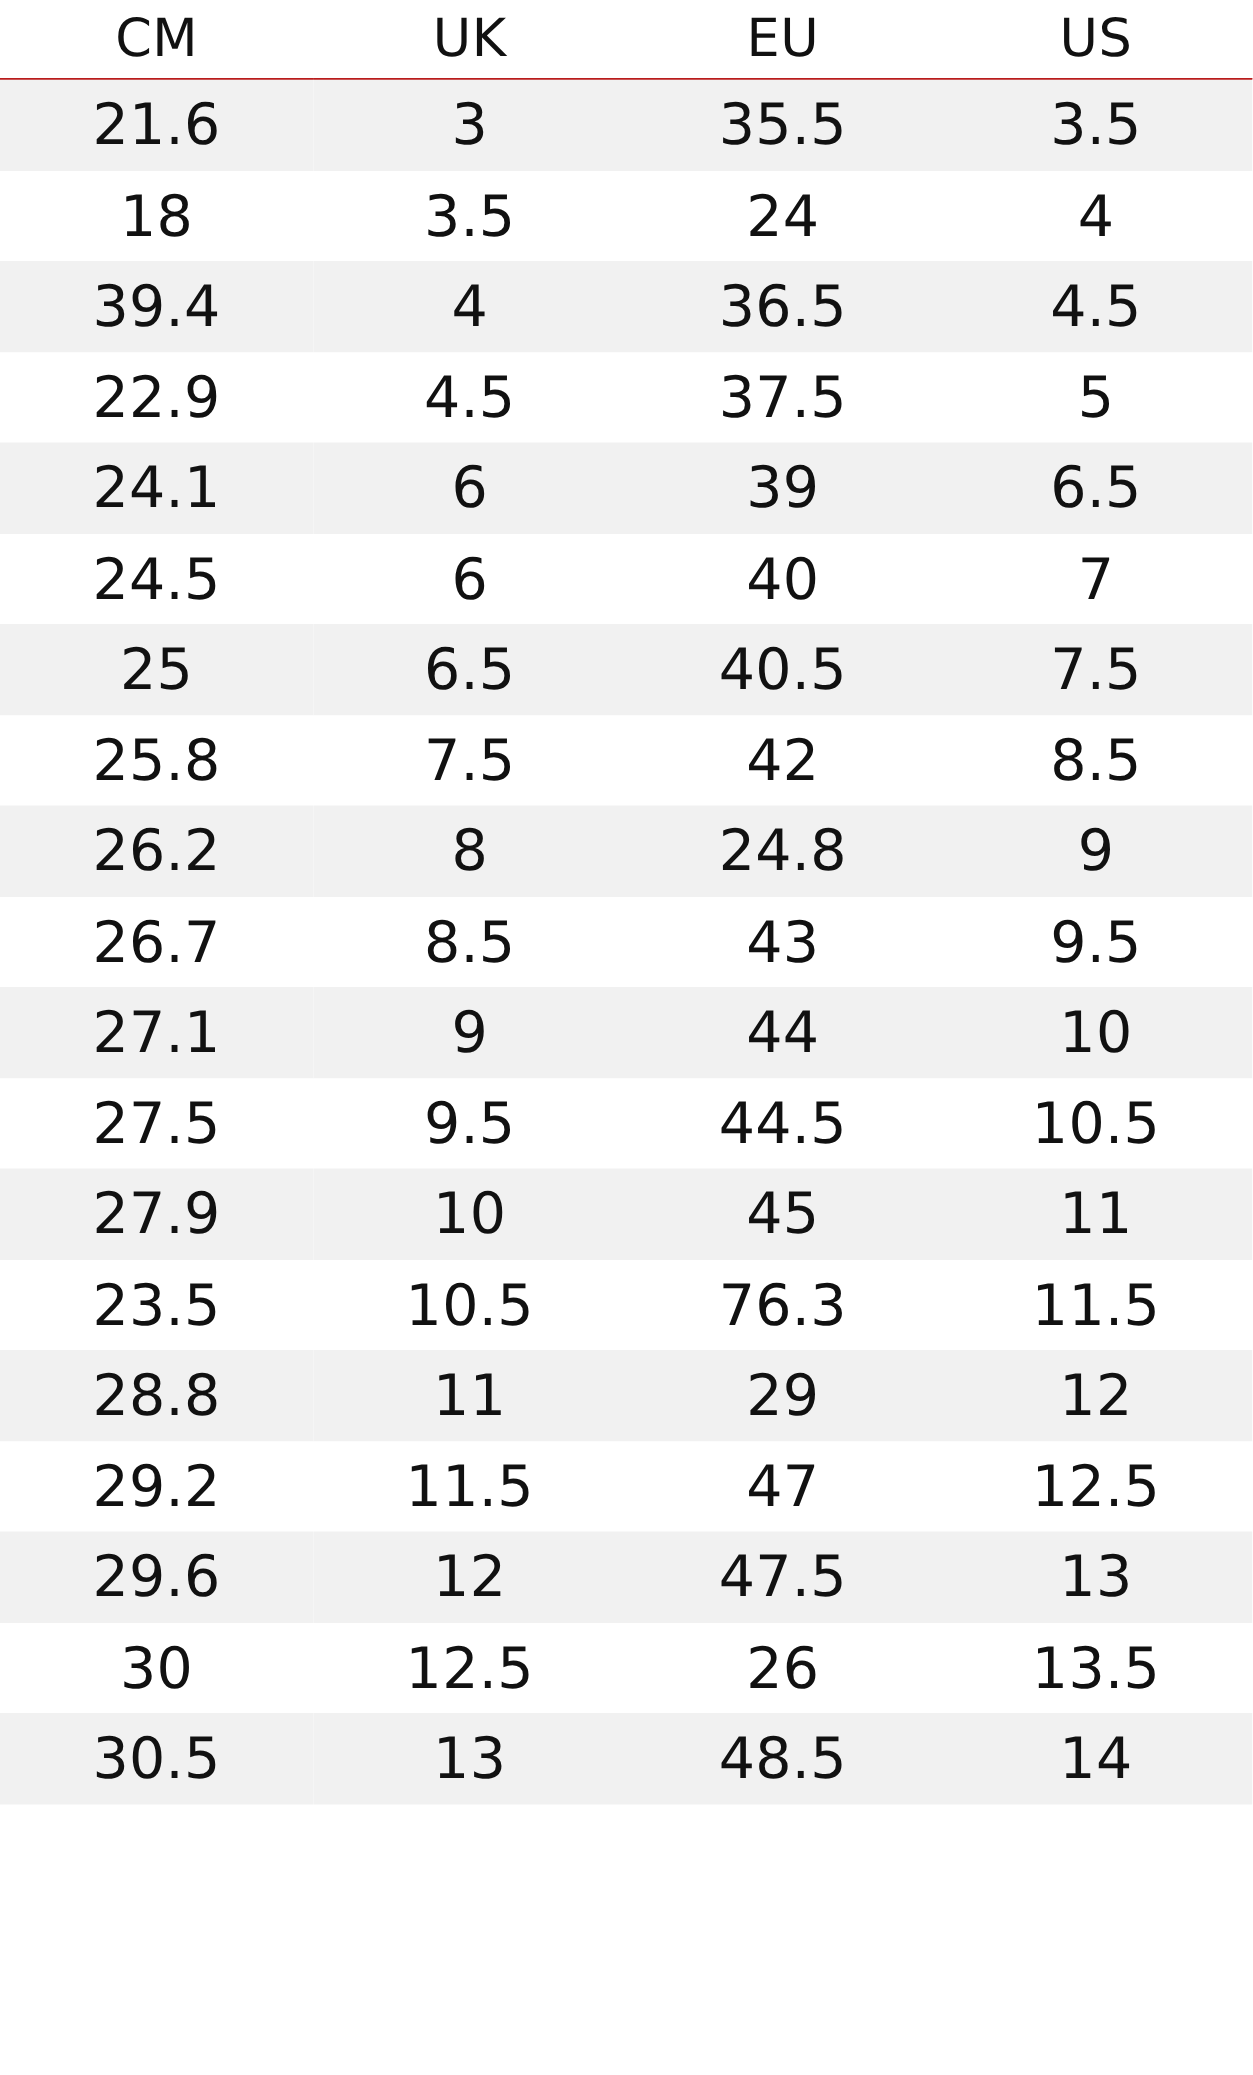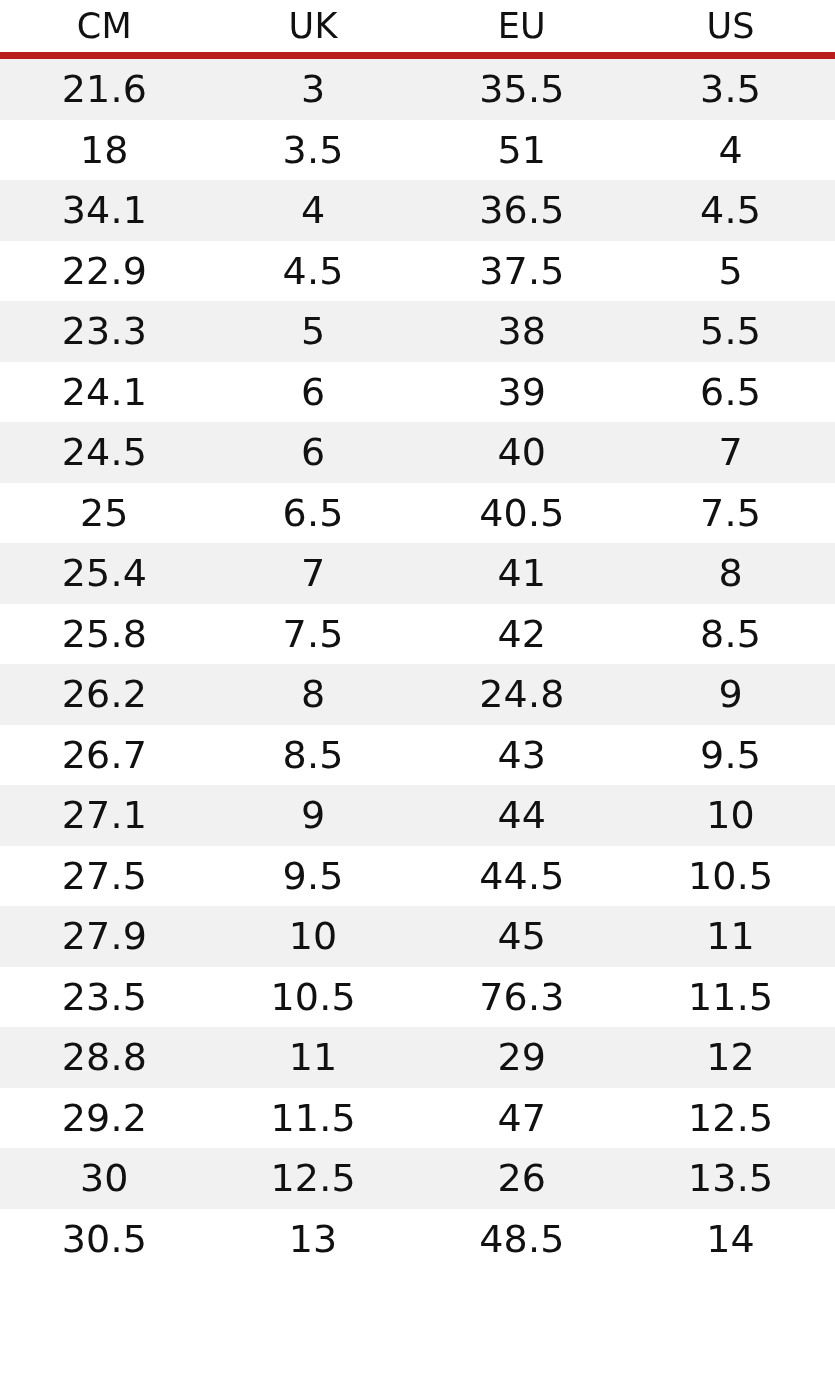--- a/index.html
+++ b/index.html
@@ -31,21 +31,21 @@
     padding: 0;
     text-align: center;
     color: #111111;
     background: #ffffff;
     border: none;
     vertical-align: middle;
     letter-spacing: 0.3px;
   }
 
   .size-table thead tr {
-    border-bottom: 7px solid #b91c1c;
+    border-bottom: 1px solid #b91c1c;
   }
 
   .size-table tbody td {
     font-weight: 400;
     font-size: 38px;
     line-height: 60px;
     height: 60.5px;
     padding: 0;
     text-align: center;
     color: #111111;
@@ -78,64 +78,52 @@
   <tbody id="table-body">
       <tr>
         <td>21.6</td>
         <td>3</td>
         <td>35.5</td>
         <td>3.5</td>
       </tr>
       <tr>
         <td>18</td>
         <td>3.5</td>
-        <td>51</td>
+        <td>24</td>
         <td>4</td>
       </tr>
       <tr>
-        <td>34.1</td>
+        <td>39.4</td>
         <td>4</td>
         <td>36.5</td>
         <td>4.5</td>
       </tr>
       <tr>
         <td>22.9</td>
         <td>4.5</td>
         <td>37.5</td>
         <td>5</td>
-      </tr>
-      <tr>
-        <td>23.3</td>
-        <td>5</td>
-        <td>38</td>
-        <td>5.5</td>
       </tr>
       <tr>
         <td>24.1</td>
         <td>6</td>
         <td>39</td>
         <td>6.5</td>
       </tr>
       <tr>
         <td>24.5</td>
         <td>6</td>
         <td>40</td>
         <td>7</td>
       </tr>
       <tr>
         <td>25</td>
         <td>6.5</td>
         <td>40.5</td>
         <td>7.5</td>
-      </tr>
-      <tr>
-        <td>25.4</td>
-        <td>7</td>
-        <td>41</td>
-        <td>8</td>
       </tr>
       <tr>
         <td>25.8</td>
         <td>7.5</td>
         <td>42</td>
         <td>8.5</td>
       </tr>
       <tr>
         <td>26.2</td>
         <td>8</td>
@@ -178,20 +166,26 @@
         <td>29</td>
         <td>12</td>
       </tr>
       <tr>
         <td>29.2</td>
         <td>11.5</td>
         <td>47</td>
         <td>12.5</td>
       </tr>
       <tr>
+        <td>29.6</td>
+        <td>12</td>
+        <td>47.5</td>
+        <td>13</td>
+      </tr>
+      <tr>
         <td>30</td>
         <td>12.5</td>
         <td>26</td>
         <td>13.5</td>
       </tr>
       <tr>
         <td>30.5</td>
         <td>13</td>
         <td>48.5</td>
         <td>14</td>

